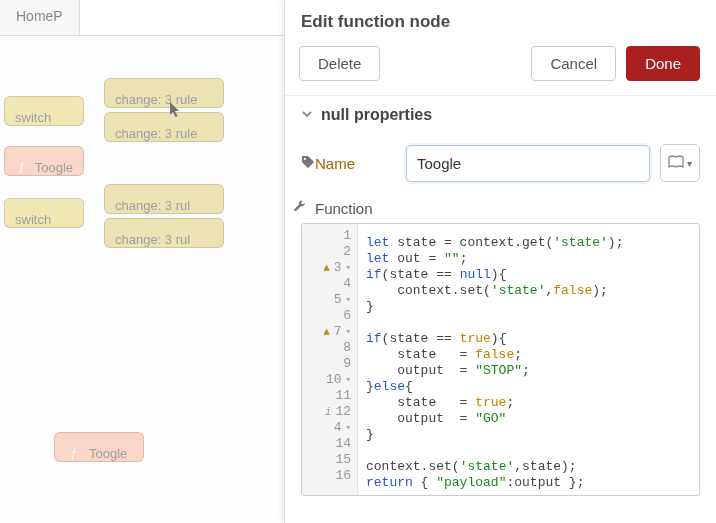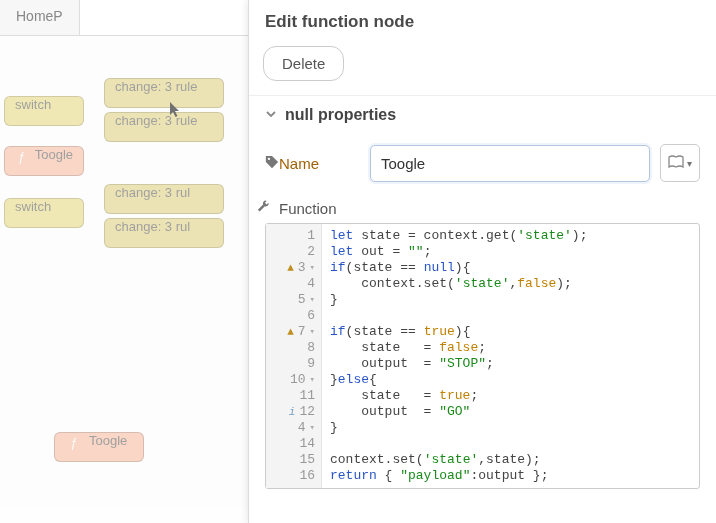--- a/index.html
+++ b/index.html
@@ -40,21 +40,21 @@
   top: 36px; left: 0; right: 0; bottom: 0;
   background: #fff;
   opacity: 0.55;
   pointer-events: none;
 }
 .node {
   position: absolute;
   height: 30px;
   border-radius: 6px;
   display: flex;
-  align-items: flex-start;
+  align-items: flex-end;
   padding: 0 10px;
   font-size: 13px;
   border: 1px solid rgba(0,0,0,0.25);
 }
 .node .nicon {
   width: 18px; height: 18px;
   margin-right: 6px;
   display: inline-flex;
   align-items: center; justify-content: center;
   color: rgba(255,255,255,0.9);
@@ -64,21 +64,21 @@
 .node.function { background: #f7b89a; color: #555; }
 .cursor-arrow {
   position: absolute;
   width: 12px; height: 16px;
   pointer-events: none;
 }
 
 .drawer {
   position: absolute;
   top: 0; right: 0; bottom: 0;
-  width: 468px;
+  width: 432px;
   background: #fff;
   border-left: 1px solid #ddd;
   box-shadow: -2px 0 6px rgba(0,0,0,0.08);
   display: flex;
   flex-direction: column;
 }
 .drawer-header {
   padding: 12px 16px 0 16px;
 }
 .drawer-title {
@@ -87,21 +87,21 @@
   color: #4a4a4a;
 }
 .drawer-actions {
   display: flex;
   justify-content: space-between;
   align-items: center;
   padding: 14px 16px 14px 14px;
 }
 .btn {
   padding: 8px 18px;
-  border-radius: 13px;
+  border-radius: 4px;
   border: 1px solid #ccc;
   background: #fff;
   color: #555;
   font-size: 15px;
   cursor: pointer;
 }
 .btn-primary {
   background: #aa1f1f;
   border-color: #aa1f1f;
   color: #fff;
@@ -199,20 +199,21 @@
   align-items: center;
 }
 .gutter .warn { color: #c09020; font-size: 11px; }
 .gutter .info { color: #7aa0c4; font-size: 11px; font-style: italic; }
 .gutter .fold { color: #aaa; font-size: 9px; }
 .code {
   padding: 4px 8px;
   white-space: pre;
   line-height: 16px;
   color: #444;
+  margin-top: 7px;
 }
 
 .kw  { color: #2a55c9; }     
 .str { color: #1a8a1a; }
 .bool{ color: #c08000; }
 </style>
 </head>
 <body>
 
 <div class="flow-bg">
@@ -251,20 +252,24 @@
       </svg>
   </div>
 </div>
 
 <div class="drawer">
   <div class="drawer-header">
     <div class="drawer-title">Edit function node</div>
   </div>
   <div class="drawer-actions">
     <button class="btn">Delete</button>
+    <div class="btn-group-right">
+      <button class="btn">Cancel</button>
+      <button class="btn btn-primary">Done</button>
+    </div>
   </div>
 
   <div class="section-header">
     <span class="chev">
       <svg width="12" height="12" viewBox="0 0 12 12">
           <path d="M2 4 L6 8 L10 4" fill="none" stroke="#888" stroke-width="1.8"></path>
         </svg>
     </span>
     <span class="title">null properties</span>
   </div>

